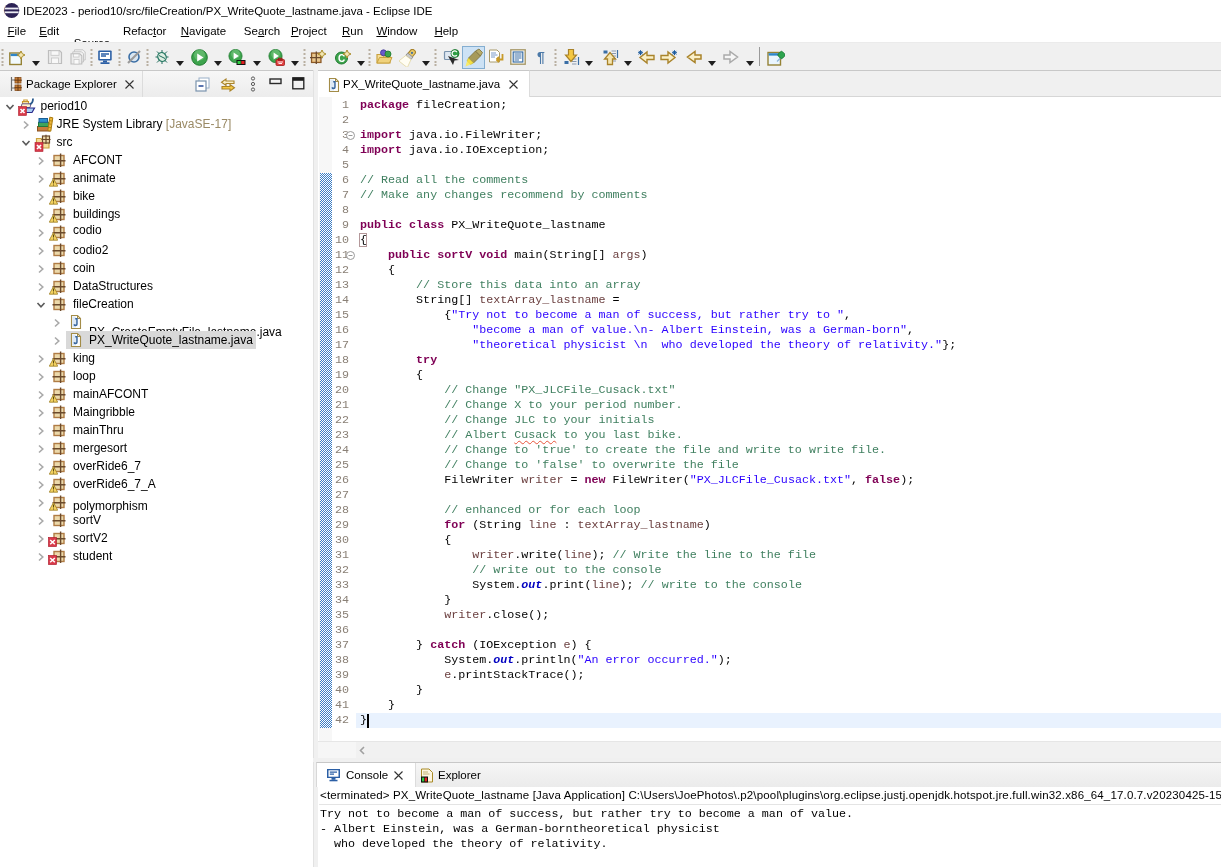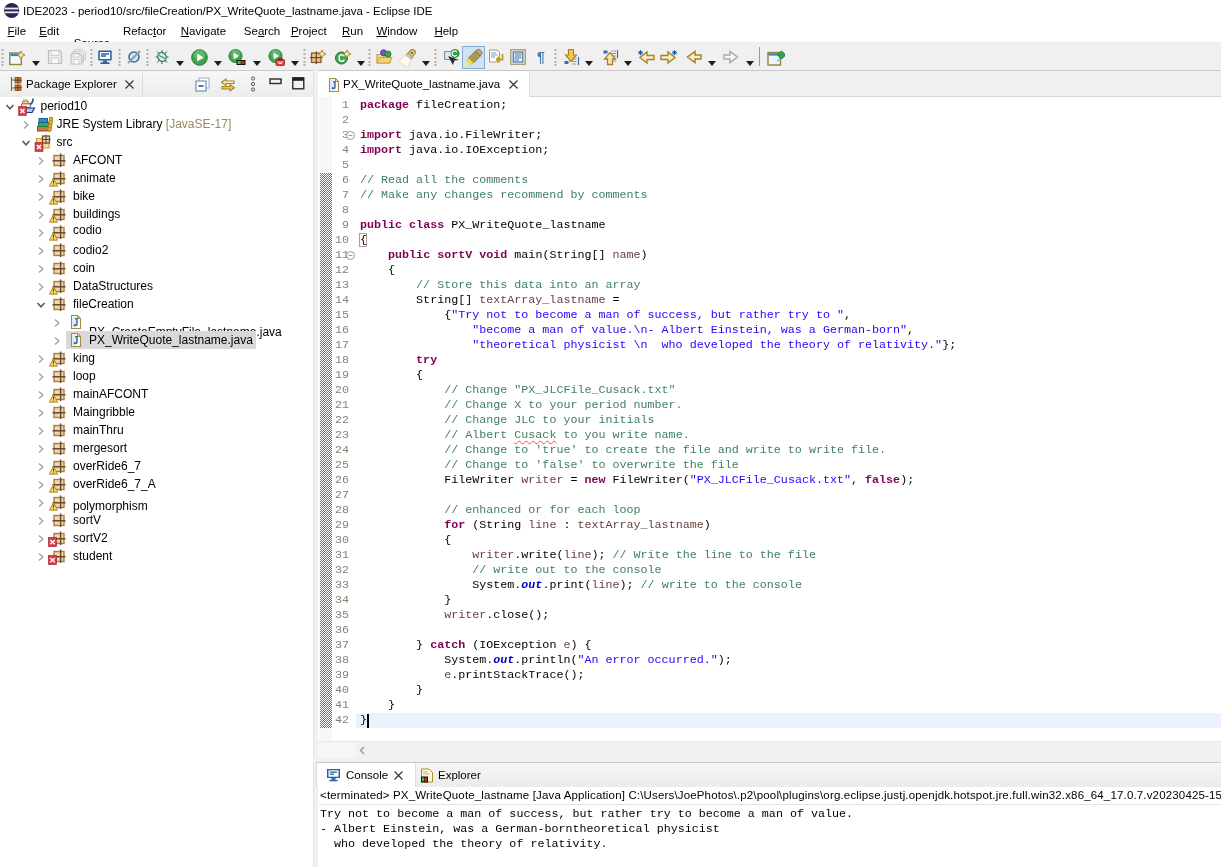--- a/index.html
+++ b/index.html
@@ -649,33 +649,33 @@
   <pre class="abs" style="left:42px;top:1px"><b style="color:#7f0055">package</b> fileCreation;
 
 <b style="color:#7f0055">import</b> java.io.FileWriter;
 <b style="color:#7f0055">import</b> java.io.IOException;
 
 <span style="color:#3f7f5f">// Read all the comments</span>
 <span style="color:#3f7f5f">// Make any changes recommend by comments</span>
 
 <b style="color:#7f0055">public</b> <b style="color:#7f0055">class</b> PX_WriteQuote_lastname
 {
-    <b style="color:#7f0055">public</b> <b style="color:#7f0055">sortV</b> <b style="color:#7f0055">void</b> main(String[] <span style="color:#6a3e3e">name</span>)
+    <b style="color:#7f0055">public</b> <b style="color:#7f0055">sortV</b> <b style="color:#7f0055">void</b> main(String[] <span style="color:#6a3e3e">args</span>)
     {
         <span style="color:#3f7f5f">// Store this data into an array</span>
         String[] <span style="color:#6a3e3e">textArray_lastname</span> =
             {<span style="color:#2a00ff">"Try not to become a man of success, but rather try to "</span>,
                 <span style="color:#2a00ff">"become a man of value.\n- Albert Einstein, was a German-born"</span>,
                 <span style="color:#2a00ff">"theoretical physicist \n  who developed the theory of relativity."</span>};
         <b style="color:#7f0055">try</b>
         {
             <span style="color:#3f7f5f">// Change "PX_JLCFile_Cusack.txt"</span>
             <span style="color:#3f7f5f">// Change X to your period number.</span>
             <span style="color:#3f7f5f">// Change JLC to your initials</span>
-            <span style="color:#3f7f5f">// Albert </span><span style="color:#3f7f5f;text-decoration:underline wavy #e8533a;text-decoration-thickness:1px;text-underline-offset:2px">Cusack</span><span style="color:#3f7f5f"> to you write name.</span>
+            <span style="color:#3f7f5f">// Albert </span><span style="color:#3f7f5f;text-decoration:underline wavy #e8533a;text-decoration-thickness:1px;text-underline-offset:2px">Cusack</span><span style="color:#3f7f5f"> to you last bike.</span>
             <span style="color:#3f7f5f">// Change to 'true' to create the file and write to write file.</span>
             <span style="color:#3f7f5f">// Change to 'false' to overwrite the file</span>
             FileWriter <span style="color:#6a3e3e">writer</span> = <b style="color:#7f0055">new</b> FileWriter(<span style="color:#2a00ff">"PX_JLCFile_Cusack.txt"</span>, <b style="color:#7f0055">false</b>);
 
             <span style="color:#3f7f5f">// enhanced or for each loop</span>
             <b style="color:#7f0055">for</b> (String <span style="color:#6a3e3e">line</span> : <span style="color:#6a3e3e">textArray_lastname</span>)
             {
                 <span style="color:#6a3e3e">writer</span>.write(<span style="color:#6a3e3e">line</span>); <span style="color:#3f7f5f">// Write the line to the file</span>
                 <span style="color:#3f7f5f">// write out to the console</span>
                 System.<i><b style="color:#0000c0">out</b></i>.print(<span style="color:#6a3e3e">line</span>); <span style="color:#3f7f5f">// write to the console</span>

